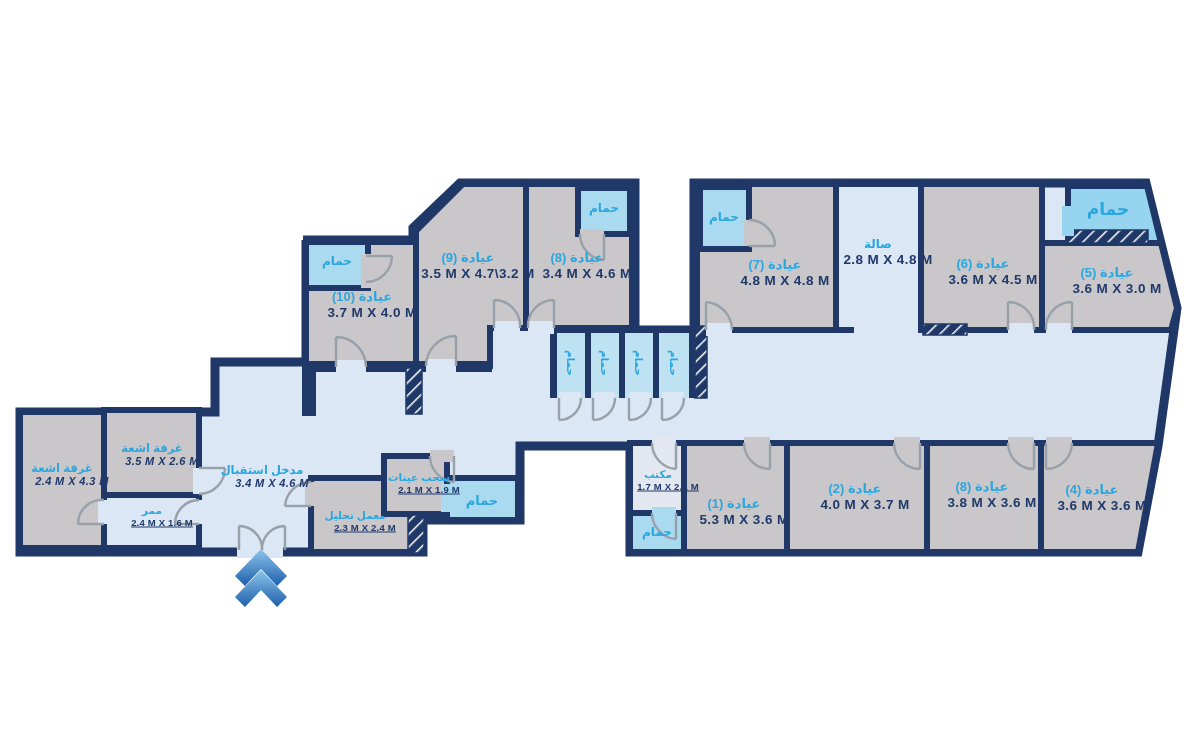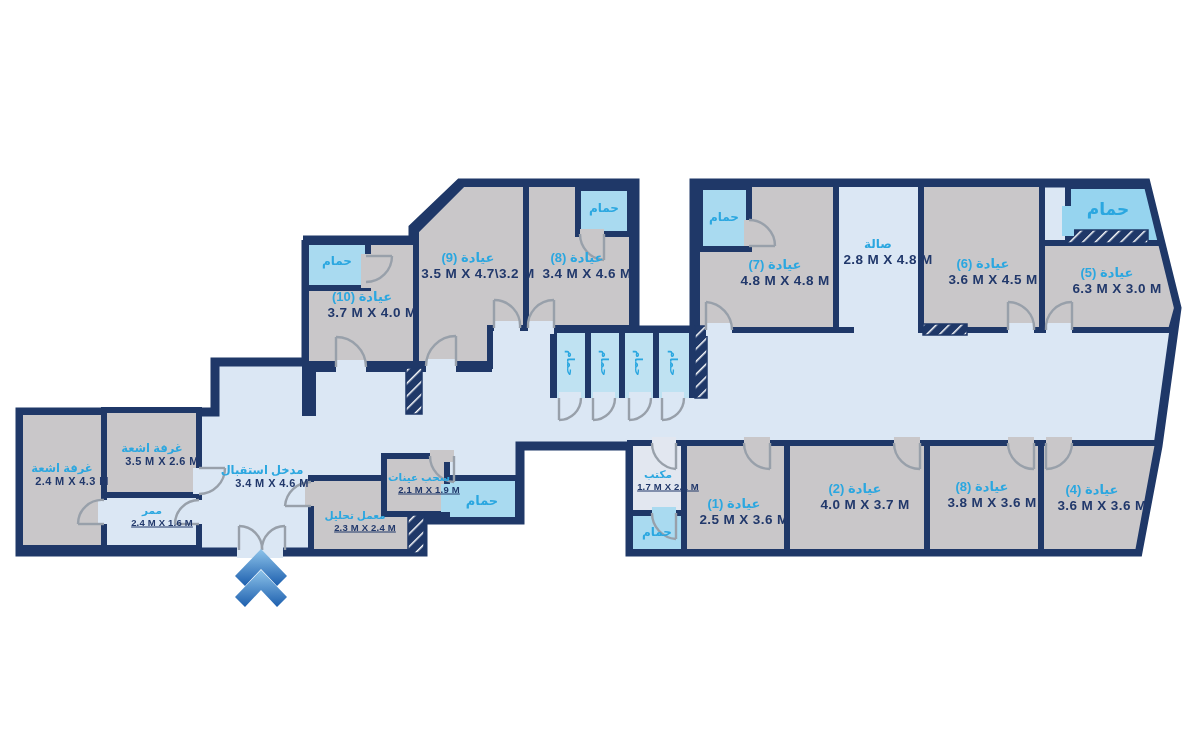--- a/index.html
+++ b/index.html
@@ -9,21 +9,21 @@
   .lbl{position:absolute;transform:translate(-50%,-50%);text-align:center;white-space:nowrap;
        pointer-events:none;line-height:1.25;}
   .nm{display:block;color:#2ba7e0;font-weight:bold;font-size:13px;}
   .dm{display:block;color:#21386b;font-weight:bold;font-size:13.5px;letter-spacing:.4px;padding-left:20px;}
   .lbl.reception .nm{font-size:27px;}
   .lbl.reception .dm{font-size:17px;}
   .lbl.hall .nm{font-size:12px;}
   .lbl.small .nm{font-size:10.5px;}
   .lbl.small .dm{font-size:9.5px;letter-spacing:.2px;text-decoration:underline;}
   .lbl.mid .nm{font-size:11.5px;}
-  .lbl.mid .dm{font-size:11px;}
+  .lbl.mid .dm{font-size:11px;font-style:italic;}
   .bath{position:absolute;transform:translate(-50%,-50%);color:#2ba7e0;font-weight:bold;
         font-size:12px;pointer-events:none;white-space:nowrap;}
   .bath.big{font-size:17px;}
   .bath.vert{transform:translate(-50%,-50%) rotate(90deg);font-size:10.5px;}
   .bath.med{font-size:13px;}
 </style>
 </head>
 <body>
 
 <div id="stage">
@@ -203,29 +203,29 @@
 <div class="lbl hall" style="left:878px;top:253px">
   <span class="nm">صالة</span>
   <span class="dm">2.8 M X 4.8 M</span>
 </div>
 <div class="lbl" style="left:983px;top:273px">
   <span class="nm">عيادة (6)</span>
   <span class="dm">3.6 M X 4.5 M</span>
 </div>
 <div class="lbl" style="left:1107px;top:282px">
   <span class="nm">عيادة (5)</span>
-  <span class="dm">6.3 M X 3.0 M</span>
+  <span class="dm">3.6 M X 3.0 M</span>
 </div>
 <div class="lbl small" style="left:658px;top:480px">
   <span class="nm">مكتب</span>
   <span class="dm">1.7 M X 2.1 M</span>
 </div>
 <div class="lbl" style="left:734px;top:513px">
   <span class="nm">عيادة (1)</span>
-  <span class="dm">2.5 M X 3.6 M</span>
+  <span class="dm">5.3 M X 3.6 M</span>
 </div>
 <div class="lbl" style="left:855px;top:498px">
   <span class="nm">عيادة (2)</span>
   <span class="dm">4.0 M X 3.7 M</span>
 </div>
 <div class="lbl" style="left:982px;top:496px">
   <span class="nm">عيادة (8)</span>
   <span class="dm">3.8 M X 3.6 M</span>
 </div>
 <div class="lbl" style="left:1092px;top:499px">

